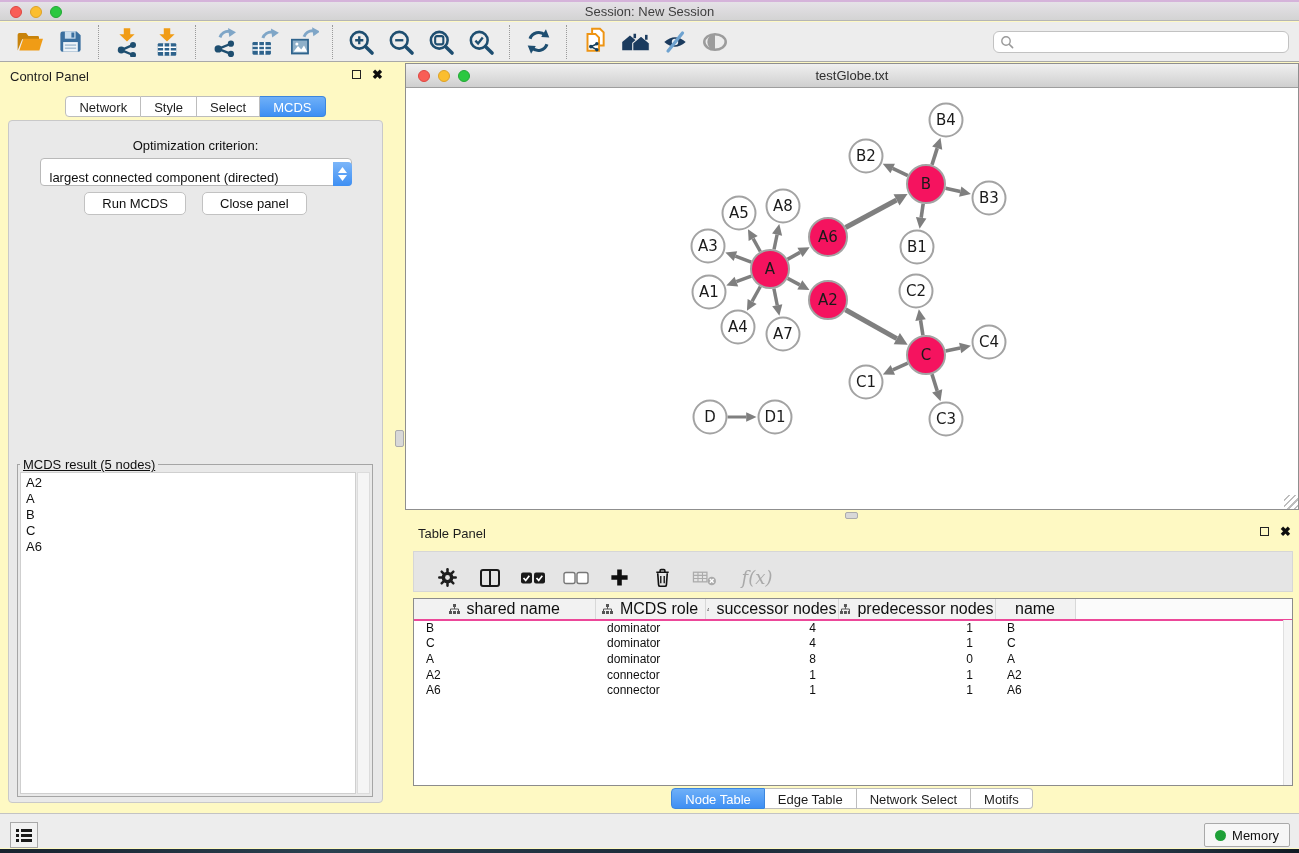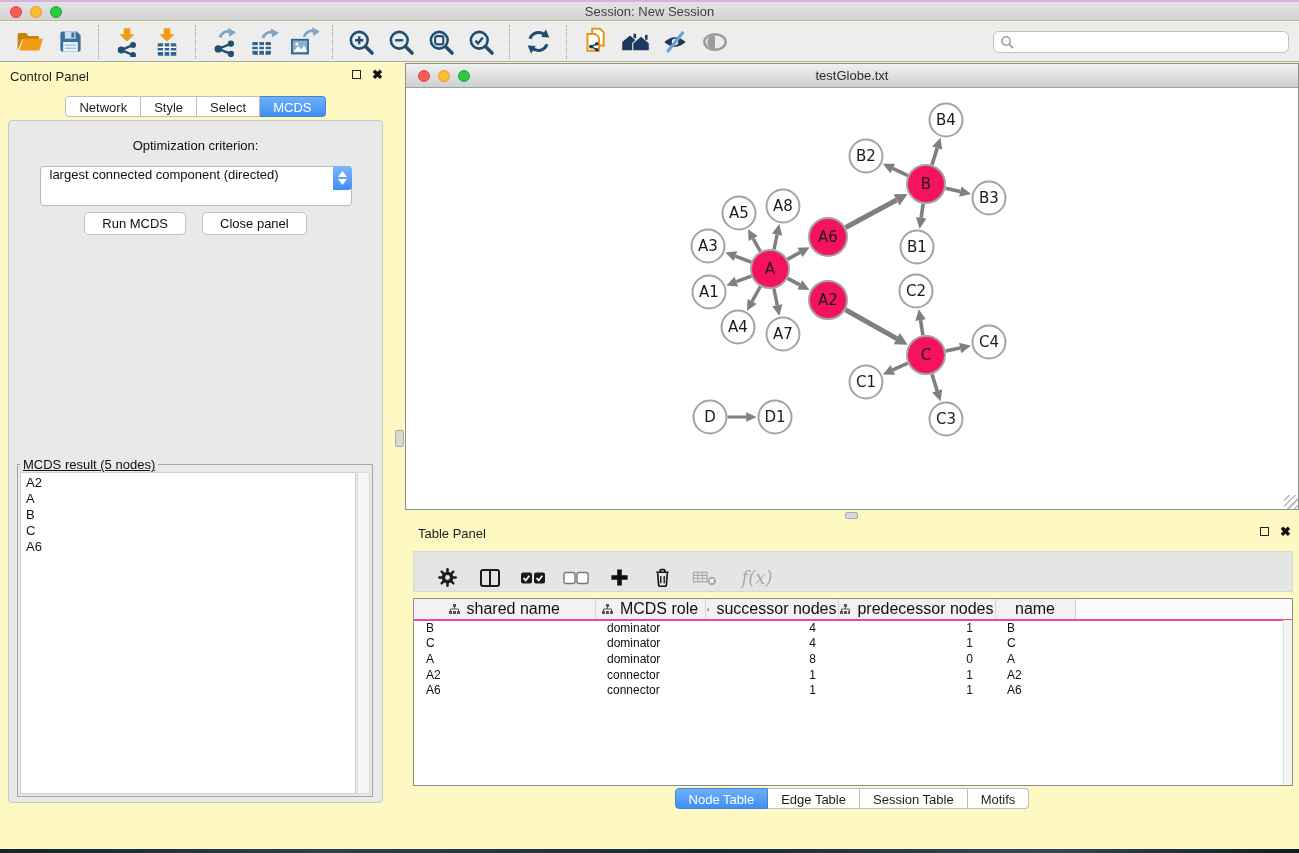--- a/index.html
+++ b/index.html
@@ -38,22 +38,22 @@
   .close-glyph{font-size:13px;font-weight:bold;color:#0d0d0d;line-height:11px;}
   .cp-tabs{position:absolute;top:33px;left:0;width:391px;display:flex;justify-content:center;}
   .seg{height:21px;line-height:21px;padding:0 13px;font-size:13px;background:#FFF;
     border:1px solid #BDBDBD;border-left:none;color:#1d1d1d;}
   .seg.first{border-left:1px solid #BDBDBD;border-radius:4px 0 0 4px;}
   .seg.last{border-radius:0 4px 4px 0;}
   .seg.selected{background:linear-gradient(#6FB0F8,#3E8FF3);color:#fff;border-color:#3C86DE;}
   .cp-content{position:absolute;left:8px;right:8px;top:57px;bottom:8px;background:#E9E9E9;
     border:1px solid #C9C9C9;border-radius:4px;}
   .opt-label{margin-top:17px;text-align:center;font-size:13px;color:#0f0f0f;}
-  .select-row{margin:13px auto 0;width:312px;height:40px;background:#fff;border:1px solid #B9B9B9;
-    border-radius:4px;display:flex;align-items:flex-start;position:relative;}
+  .select-row{margin:5px auto 0;width:312px;height:28px;background:#fff;border:1px solid #B9B9B9;
+    border-radius:4px;display:flex;align-items:flex-end;position:relative;}
   .sel-text{flex:1;font-size:13px;padding-left:9px;white-space:nowrap;color:#0f0f0f;}
   .stepper{width:19px;height:24px;margin:-1px -1px -1px 0;background:linear-gradient(#7CB6F9,#3E8FF3);
     border-radius:0 4px 4px 0;display:flex;flex-direction:column;align-items:center;justify-content:center;gap:2px;}
   .btn-row{margin-top:6px;display:flex;justify-content:center;gap:16px;}
   .aqua-btn{height:23px;padding:0 17px;font-size:13px;background:#FFF;border:1px solid #C2C2C2;
     border-radius:5px;color:#0f0f0f;font-family:"Liberation Sans",sans-serif;}
   .result-box{position:absolute;left:8px;right:9px;top:336px;bottom:5px;border:1px solid #A5A5A5;
     margin:0;padding:0;text-decoration:underline;}
   .result-box legend{font-size:13px;margin-left:2px;padding:0 3px;color:#0f0f0f;}
   .result-list{position:absolute;left:2px;right:16px;top:0;bottom:2px;background:#fff;
@@ -665,19 +665,37 @@
               <td>A6</td>
               <td></td>
             </tr>
           </tbody>
       </table>
       <div class="tp-vtrack"></div>
     </div>
     <div class="table-tabs" id="table-tabs">
         <span class="seg first selected">Node Table</span>
         <span class="seg">Edge Table</span>
-        <span class="seg">Session Table</span>
+        <span class="seg">Network Select</span>
         <span class="seg last">Motifs</span>
       </div>
   </section>
 
+  <div class="status-bar">
+    <button class="list-btn">
+      <svg width="16" height="15" viewBox="0 0 16 15">
+        <g fill="#1A1A1A">
+          <rect x="0" y="1" width="3" height="3"></rect>
+            <rect x="5" y="1" width="11" height="3"></rect>
+          <rect x="0" y="6" width="3" height="3"></rect>
+            <rect x="5" y="6" width="11" height="3"></rect>
+          <rect x="0" y="11" width="3" height="3"></rect>
+            <rect x="5" y="11" width="11" height="3"></rect>
+        </g>
+      </svg>
+    </button>
+    <button class="memory-btn">
+      <span class="mem-dot"></span>
+      <span>Memory</span>
+    </button>
+  </div>
   <div class="desktop-strip"></div>
 </div>
 
 </body></html>

